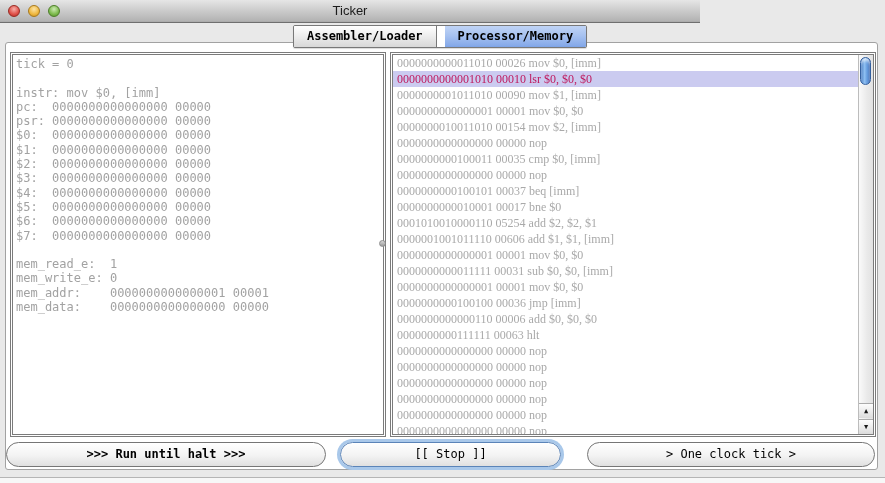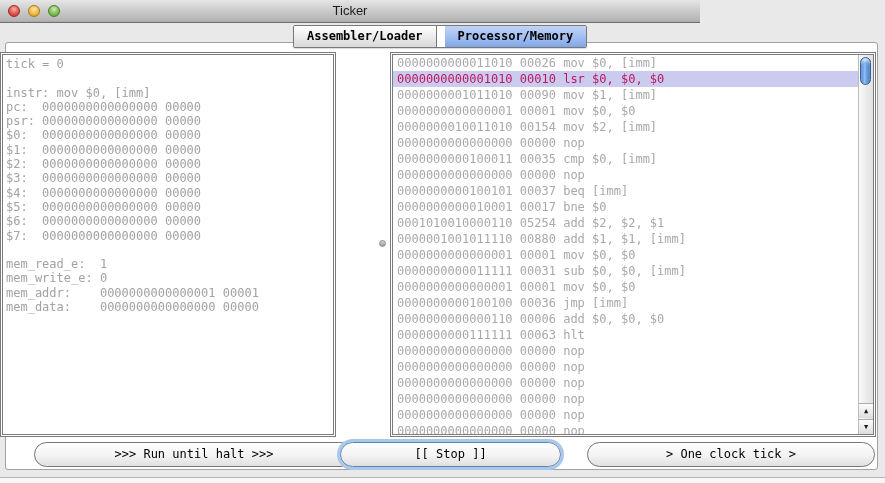--- a/index.html
+++ b/index.html
@@ -38,27 +38,27 @@
   .tab.selected{background:linear-gradient(#c0d4f6,#a7c2f0 45%,#85a9e9 95%,#7ba2e6);margin-left:8px;}
   
   .frame{
     position:absolute;left:5px;top:42px;width:873px;height:428px;
     background:#ffffff;border:1px solid #a2a2a2;border-radius:3px;box-sizing:border-box;
   }
   .bottom-edge{position:absolute;left:0;right:0;bottom:0;height:5px;background:#f7f7f7;border-top:1px solid #b5b5b5;}
   
   .inset{position:absolute;background:#fff;border:1px solid #7b7b7b;padding:1px;box-sizing:border-box;}
   .inset-inner{width:100%;height:100%;border:1px solid #7b7b7b;box-sizing:border-box;background:#fff;overflow:hidden;position:relative;}
-  .left-panel{left:0;top:52px;width:336px;height:385px;}
+  .left-panel{left:10px;top:52px;width:376px;height:385px;}
   .right-panel{left:390px;top:52px;width:486px;height:385px;}
   .state-text{
     margin:0;padding:2px 3px;font-family:"DejaVu Sans Mono",monospace;
     font-size:12px;line-height:14.3px;color:#a2a2a2;white-space:pre;
   }
-  .mem-rows{position:absolute;left:0;top:0;right:15px;bottom:0;overflow:hidden;}
+  .mem-rows{position:absolute;left:0;top:0;right:15px;bottom:0;overflow:hidden;font-family:Liberation Serif, serif;}
   .mem-row{height:16px;line-height:16px;font-size:12px;color:#a9a9a9;white-space:pre;padding-left:4px;}
   .mem-row.selected{background:#cbcbf0;color:#be185d;}
   
   .scrollbar{
     position:absolute;top:0;right:0;bottom:0;width:15px;
     background:linear-gradient(90deg,#fafafa,#e9e9e9 60%,#e2e2e2);
     border-left:1px solid #bcbcbc;box-sizing:border-box;
   }
   .scroll-thumb{
     position:absolute;top:2px;left:1px;width:11px;height:28px;border-radius:6px;
@@ -79,21 +79,21 @@
     background:linear-gradient(#d6d6d6,#9b9b9b);border:1px solid #8d8d8d;box-sizing:border-box;
   }
   
   .btn{
     position:absolute;top:442px;height:25px;box-sizing:border-box;
     border:1px solid #767676;border-radius:12.5px;
     background:linear-gradient(#ffffff,#f3f3f3 55%,#e0e0e0);
     font-family:"DejaVu Sans Mono",monospace;font-size:12px;color:#000;
     text-align:center;line-height:23px;cursor:default;white-space:pre;
   }
-  .btn.run{left:34px;width:320px;}
+  .btn.run{left:6px;width:320px;font-weight:bold;}
   .btn.stop{left:340px;width:221px;border-color:#5b84b8;box-shadow:0 0 0 3px #a9c8ea;}
   .btn.tick{left:587px;width:288px;}
 </style>
 </head>
 <body>
 
 <div class="window">
 
   <div class="titlebar">
     <span class="light red"></span>
@@ -141,21 +141,21 @@
           <div class="mem-row selected">0000000000001010 00010 lsr $0, $0, $0</div>
           <div class="mem-row">0000000001011010 00090 mov $1, [imm]</div>
           <div class="mem-row">0000000000000001 00001 mov $0, $0</div>
           <div class="mem-row">0000000010011010 00154 mov $2, [imm]</div>
           <div class="mem-row">0000000000000000 00000 nop</div>
           <div class="mem-row">0000000000100011 00035 cmp $0, [imm]</div>
           <div class="mem-row">0000000000000000 00000 nop</div>
           <div class="mem-row">0000000000100101 00037 beq [imm]</div>
           <div class="mem-row">0000000000010001 00017 bne $0</div>
           <div class="mem-row">0001010010000110 05254 add $2, $2, $1</div>
-          <div class="mem-row">0000001001011110 00880 add $1, $1, [imm]</div>
+          <div class="mem-row">0000001001011110 00606 add $1, $1, [imm]</div>
           <div class="mem-row">0000000000000001 00001 mov $0, $0</div>
           <div class="mem-row">0000000000011111 00031 sub $0, $0, [imm]</div>
           <div class="mem-row">0000000000000001 00001 mov $0, $0</div>
           <div class="mem-row">0000000000100100 00036 jmp [imm]</div>
           <div class="mem-row">0000000000000110 00006 add $0, $0, $0</div>
           <div class="mem-row">0000000000111111 00063 hlt</div>
           <div class="mem-row">0000000000000000 00000 nop</div>
           <div class="mem-row">0000000000000000 00000 nop</div>
           <div class="mem-row">0000000000000000 00000 nop</div>
           <div class="mem-row">0000000000000000 00000 nop</div>

